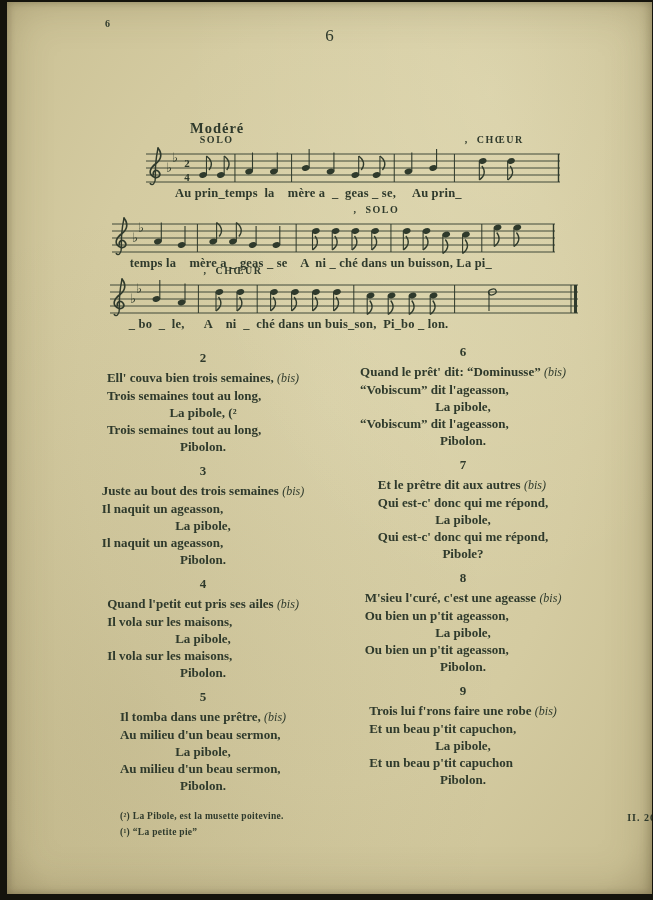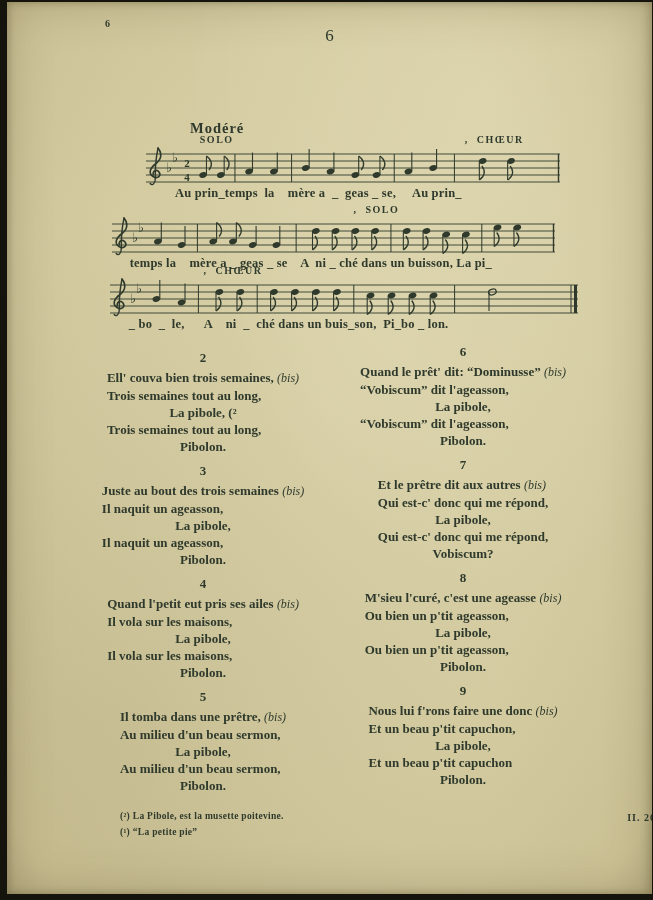--- a/index.html
+++ b/index.html
@@ -84,35 +84,35 @@
     <div class="vline l4">“Vobiscum” dit l'ageasson,</div>
     <div class="vline refrain r2">Pibolon.</div>
   </div>
 
   <div class="verse">
     <div class="vnum">7</div>
     <div class="vline l1"><span class="main">Et le prêtre dit aux autres</span> <span class="bis">(bis)</span></div>
     <div class="vline l2">Qui est-c' donc qui me répond,</div>
     <div class="vline refrain r1">La pibole,</div>
     <div class="vline l4">Qui est-c' donc qui me répond,</div>
-    <div class="vline refrain r2">Vobiscum?</div>
+    <div class="vline refrain r2">Pibole?</div>
   </div>
 
   <div class="verse">
     <div class="vnum">8</div>
     <div class="vline l1"><span class="main">M'sieu l'curé, c'est une ageasse</span> <span class="bis">(bis)</span></div>
     <div class="vline l2">Ou bien un p'tit ageasson,</div>
     <div class="vline refrain r1">La pibole,</div>
     <div class="vline l4">Ou bien un p'tit ageasson,</div>
     <div class="vline refrain r2">Pibolon.</div>
   </div>
 
   <div class="verse">
     <div class="vnum">9</div>
-    <div class="vline l1"><span class="main">Nous lui f'rons faire une donc</span> <span class="bis">(bis)</span></div>
+    <div class="vline l1"><span class="main">Trois lui f'rons faire une robe</span> <span class="bis">(bis)</span></div>
     <div class="vline l2">Et un beau p'tit capuchon,</div>
     <div class="vline refrain r1">La pibole,</div>
     <div class="vline l4">Et un beau p'tit capuchon</div>
     <div class="vline refrain r2">Pibolon.</div>
   </div>
 </div>
 
     <div class="footnotes">
       <div>(²)  La Pibole, est la musette poitevine.</div>
       <div>(¹)  “La petite pie”</div>

